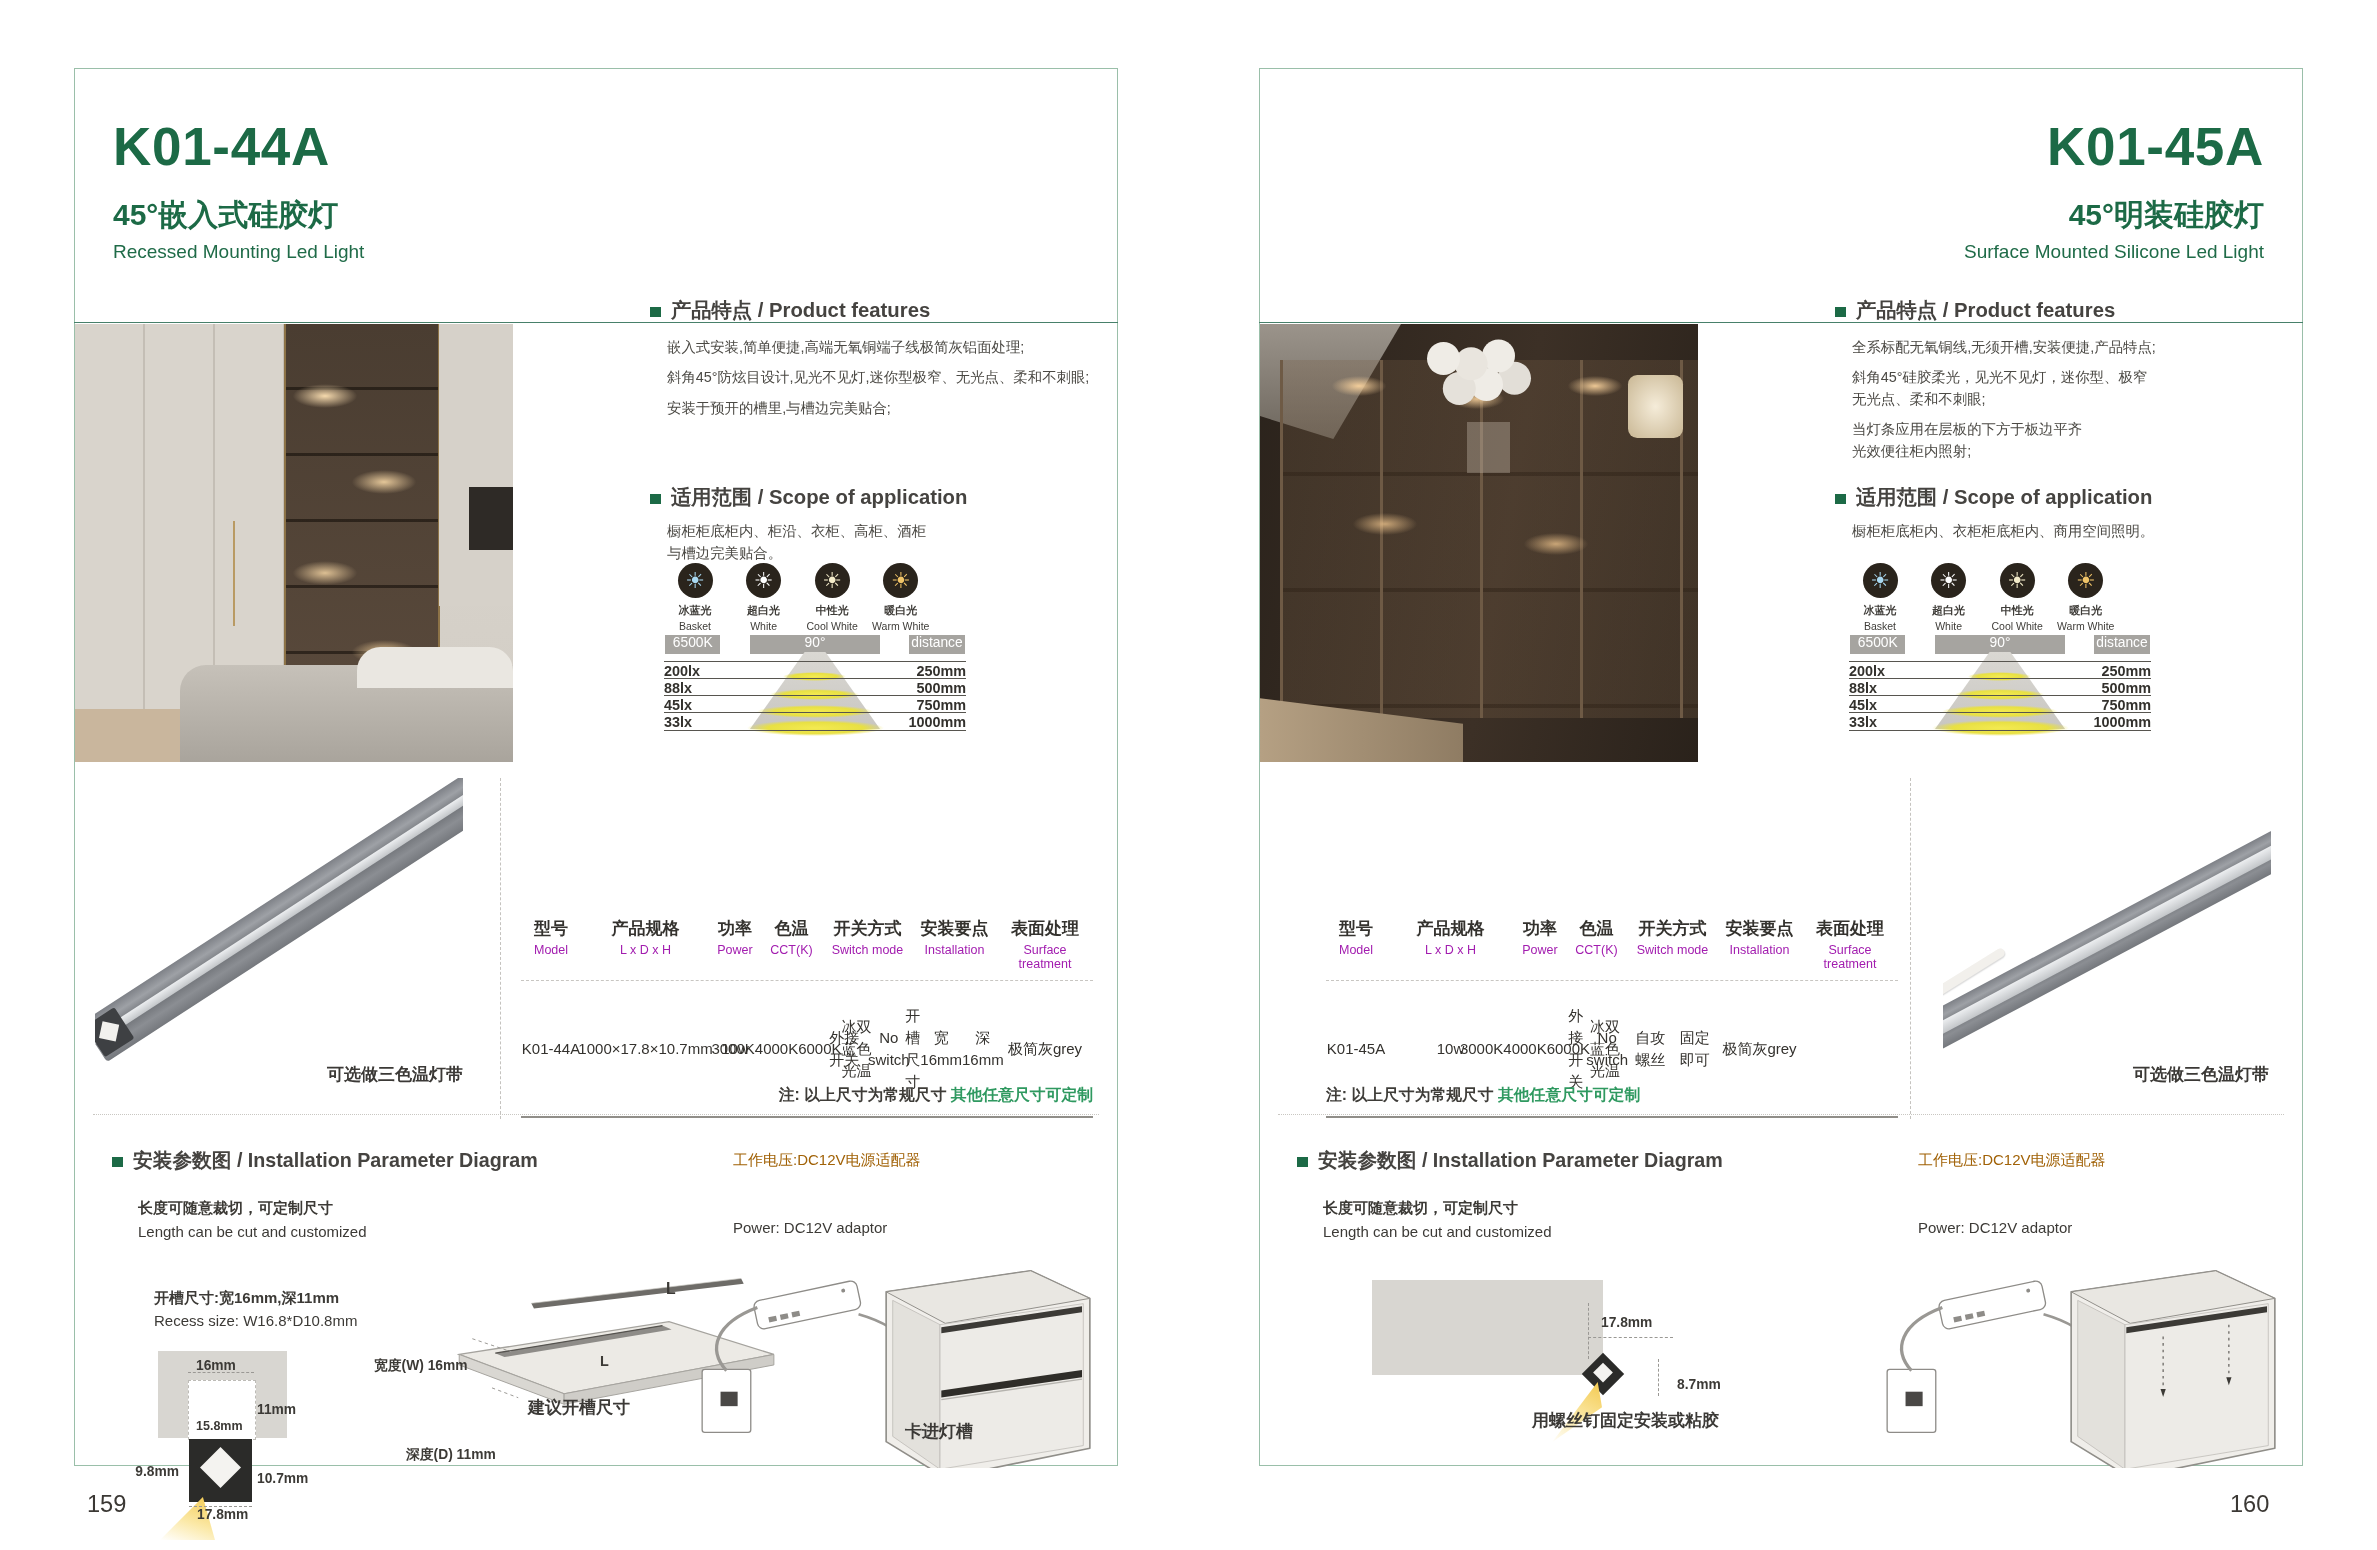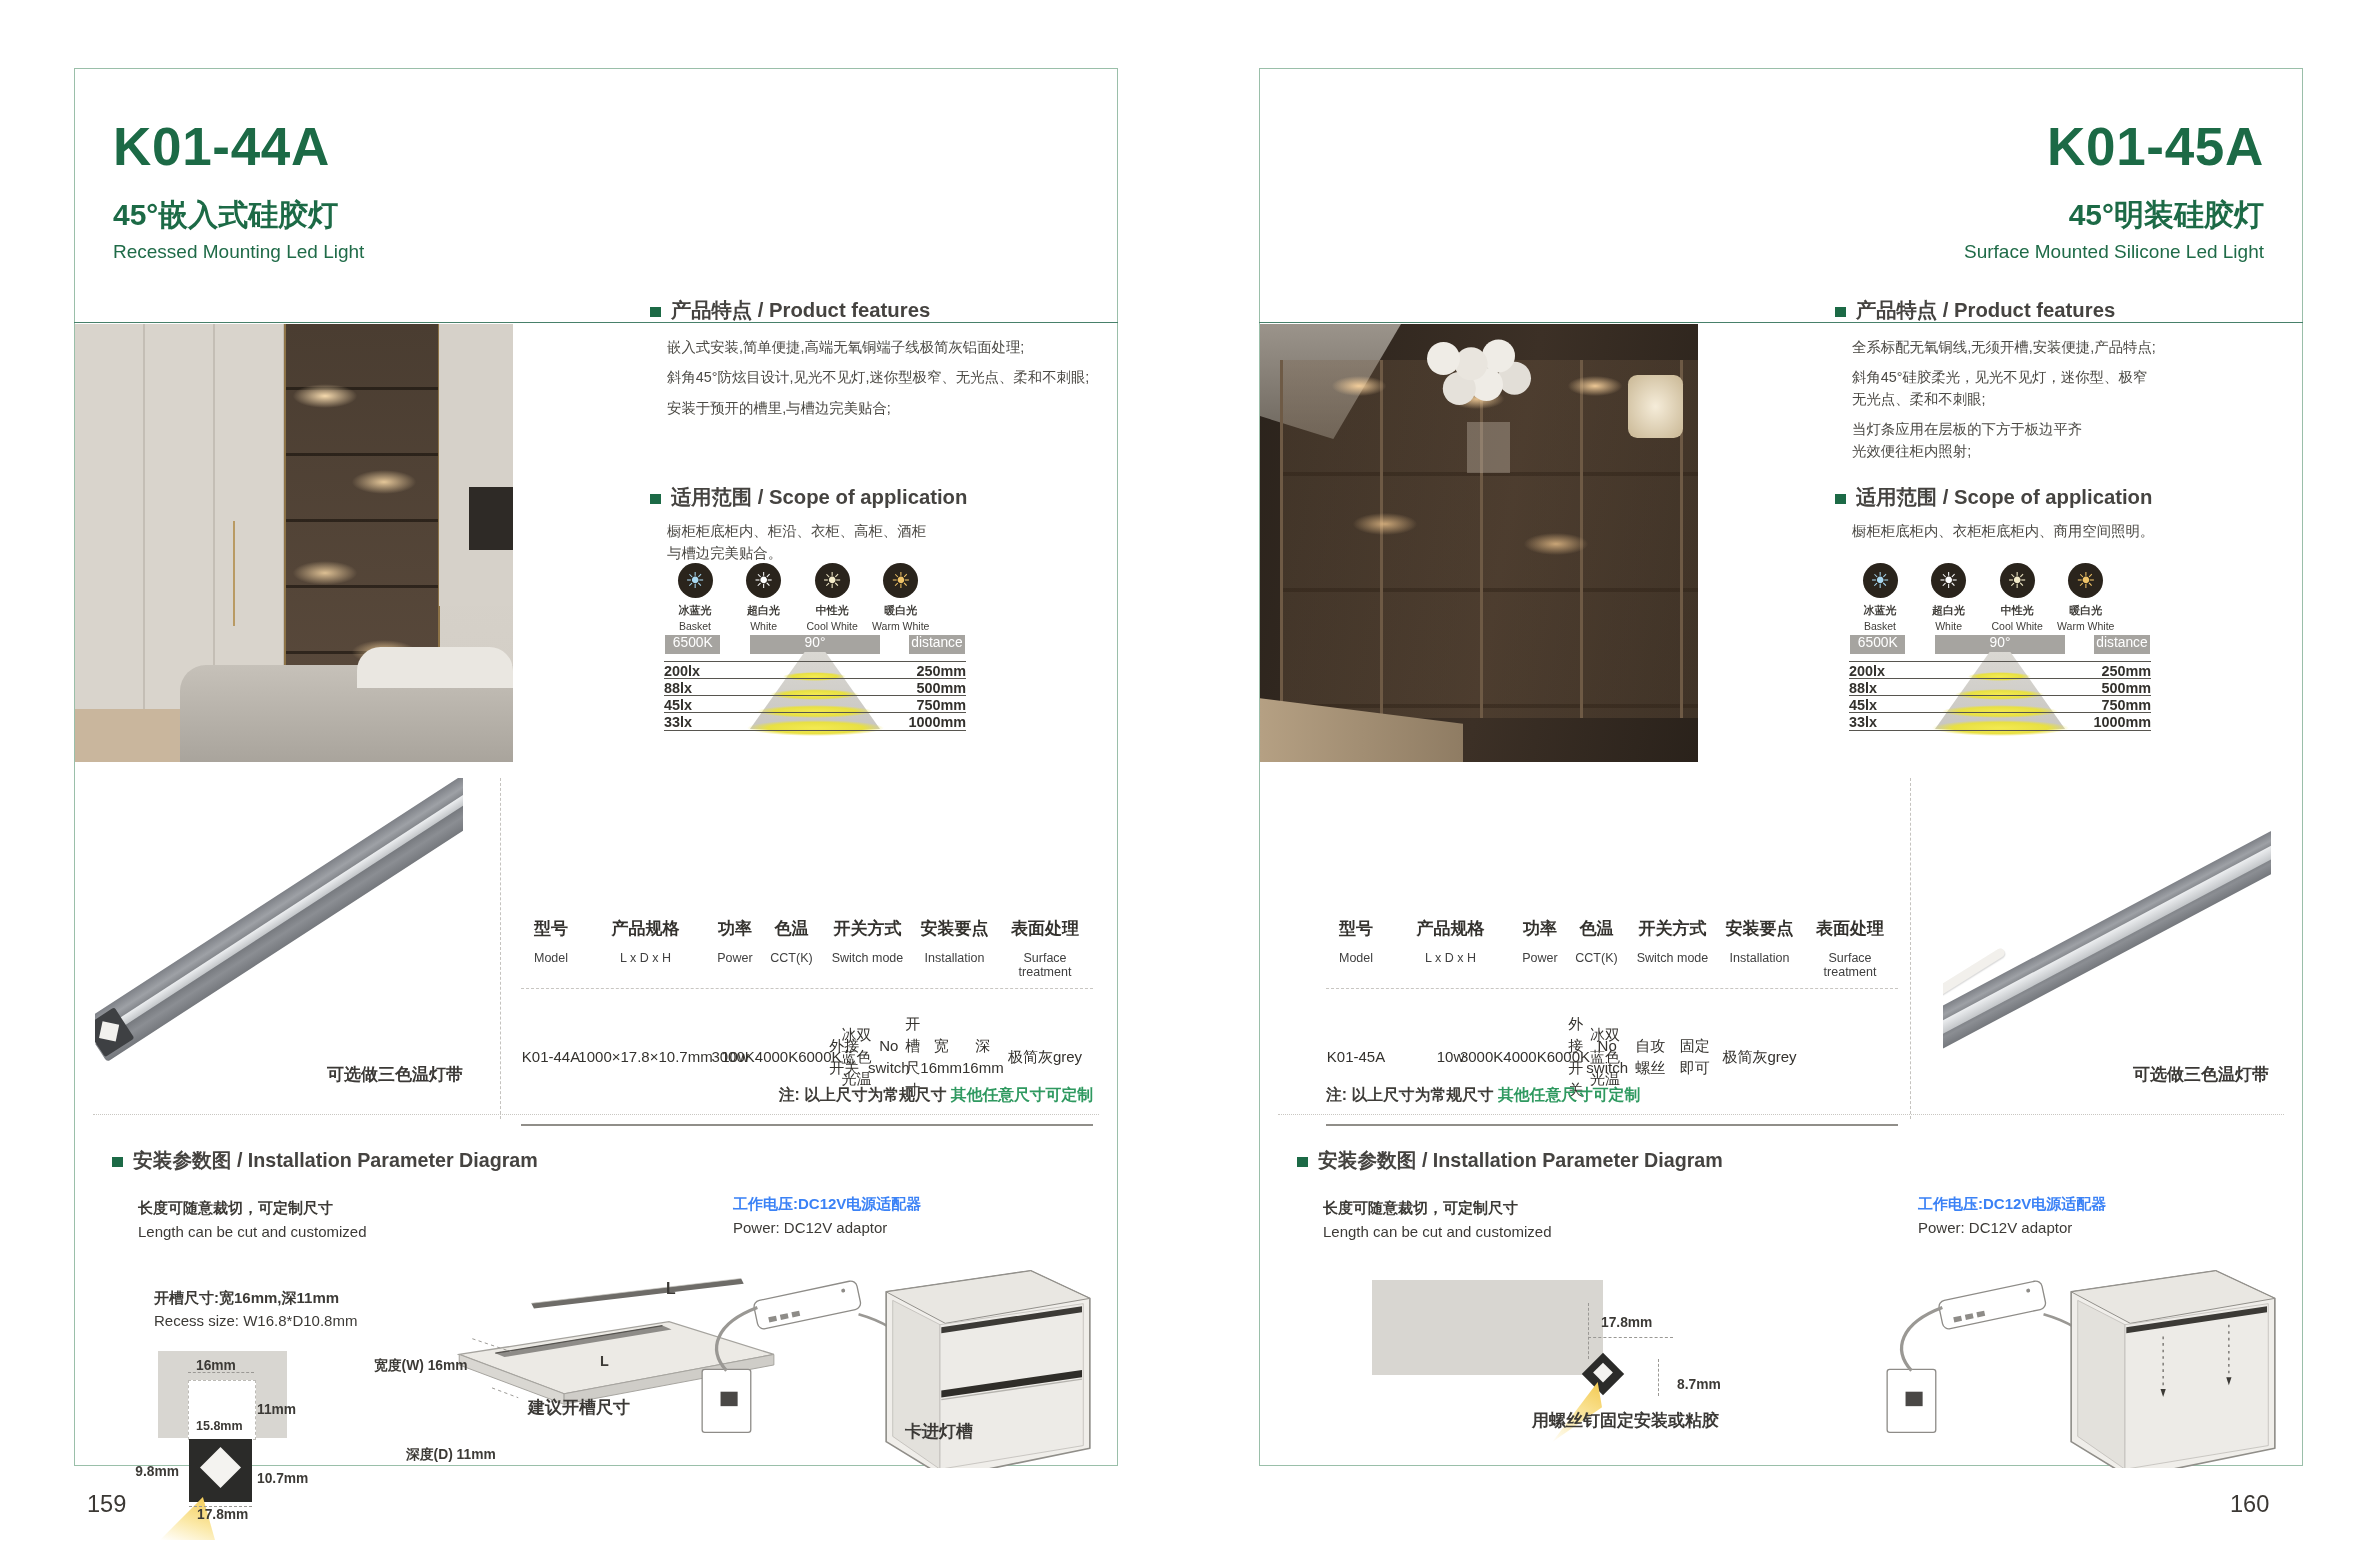--- a/index.html
+++ b/index.html
@@ -100,34 +100,34 @@
   .profile-cap{position:absolute;top:994px;font-size:17px;font-weight:bold;color:#3b3936;}
   .left .profile-cap{left:252px;} .right .profile-cap{left:873px;}
   .vdash{position:absolute;top:709px;height:341px;border-left:1.3px dashed #c5c3bf;}
   .left .vdash{left:425px;} .right .vdash{left:650px;}
 
   
   .spec{position:absolute;top:848px;width:572px;display:grid;grid-template-columns:60px 129px 50px 63px 89px 85px 96px;}
   .left .spec{left:446px;} .right .spec{left:66px;}
   .th{text-align:center;}
   .th .zh{font-size:17px;font-weight:bold;color:#34322e;}
-  .th .en{font-size:12.5px;color:#404040;margin-top:11px;text-align:center;}
+  .th .en{font-size:12.5px;color:#a21caf;margin-top:3px;text-align:center;}
   .spec .hr-dash{grid-column:1/-1;border-top:1.3px dashed #c8c6c2;margin-top:9.2px;}
   .td{display:flex;flex-direction:row;justify-content:center;align-items:center;min-height:135px;font-size:15px;color:#34322e;line-height:22px;text-align:center;}
   .spec .hr-solid{grid-column:1/-1;border-top:2px solid #908e89;}
   .note{position:absolute;top:1016px;width:572px;font-size:15.8px;font-weight:bold;}
   .left .note{left:446px;text-align:right;} .right .note{left:66px;text-align:left;}
   .note .hl{color:#2f9960;}
   .hdot{position:absolute;top:1045px;left:18.4px;right:18.4px;border-top:1.3px dotted #c9c7c2;}
 
   
   .install-head{left:37px;top:1078px;font-size:19.7px;}
   .len-zh{position:absolute;left:63px;top:1130px;font-size:15px;font-weight:bold;color:#3c3a36;}
   .len-en{position:absolute;left:63px;top:1154px;font-size:15px;color:#3c3a36;}
-  .pow-zh{position:absolute;left:658px;top:1126px;font-size:15px;font-weight:bold;color:#3b82f6;}
+  .pow-zh{position:absolute;left:658px;top:1082px;font-size:15px;font-weight:normal;color:#a16207;}
   .pow-en{position:absolute;left:658px;top:1150px;font-size:15px;color:#3c3a36;}
   .dim{position:absolute;font-size:13.8px;font-weight:bold;color:#3c3a36;white-space:nowrap;}
   .smallcap{position:absolute;font-size:17px;font-weight:bold;color:#3b3936;white-space:nowrap;}
 
   
   .recess-zh{position:absolute;left:79px;top:1220px;font-size:15px;font-weight:bold;color:#3c3a36;}
   .recess-en{position:absolute;left:79px;top:1243px;font-size:15px;color:#3c3a36;}
   .xsec{position:absolute;left:72px;top:1273px;width:197px;height:184px;}
   .xs-gray{position:absolute;left:10.5px;top:9.2px;width:129px;height:87px;background:#d8d6d1;}
   .xs-notch{position:absolute;left:41px;top:38px;width:66px;height:58px;background:#ffffff;border:0.7px dashed #bdbbb6;}

